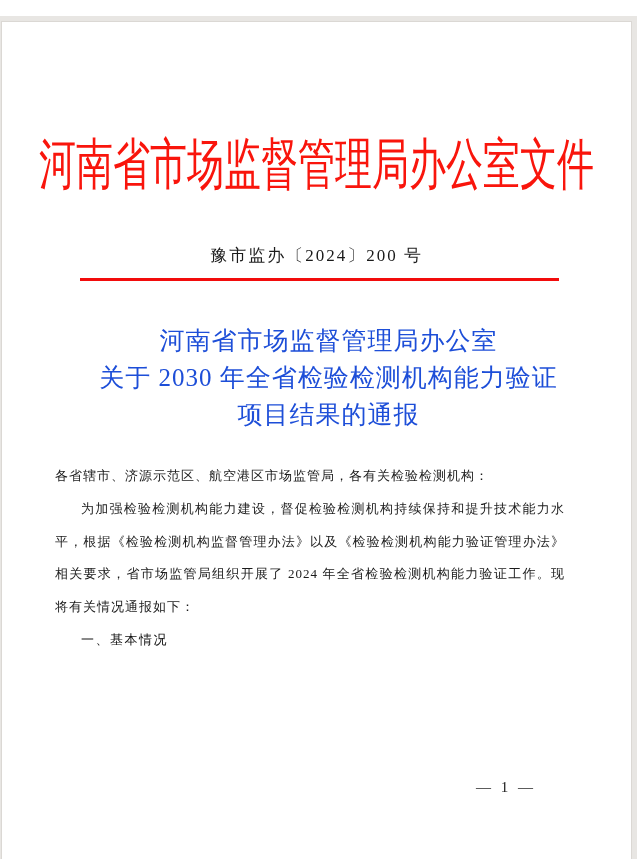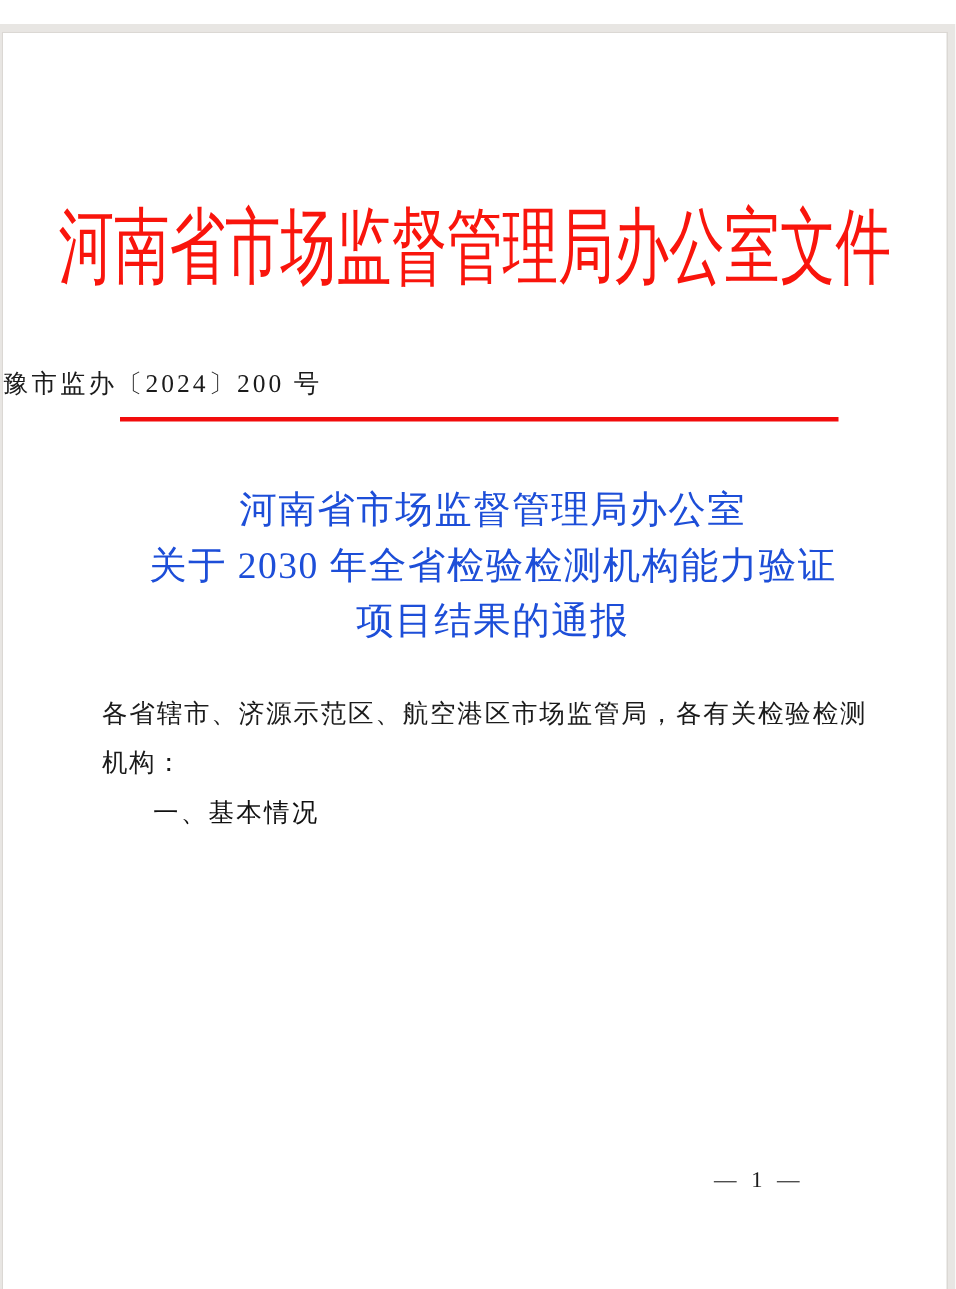--- a/index.html
+++ b/index.html
@@ -37,20 +37,21 @@
     white-space: nowrap;
     transform: scaleY(1.5);
     transform-origin: center center;
     font-weight: 500;
   }
   .doc-number {
     position: absolute;
     top: 222px;
     left: 0;
     width: 100%;
+    text-align: center;
     color: #1b1b1b;
     font-size: 17px;
     letter-spacing: 2px;
   }
   .red-rule {
     position: absolute;
     top: 256px;
     left: 78px;
     width: 479px;
     height: 3px;
@@ -63,24 +64,24 @@
     width: 100%;
     text-align: center;
     color: #1d4ed8;
     font-size: 25px;
     line-height: 37px;
     letter-spacing: 1px;
   }
   .body-text {
     position: absolute;
     top: 438px;
-    left: 66px;
+    left: 53px;
     width: 510px;
     color: #1b1b1b;
-    font-size: 17px;
+    font-size: 13px;
     line-height: 32.8px;
     letter-spacing: 1px;
     text-align: justify;
     text-justify: inter-character;
   }
   .body-text p {
     margin: 0;
   }
   .p-indent {
     text-indent: 2em;
@@ -114,19 +115,20 @@
     <div class="red-rule"></div>
 
     <div class="doc-title">
       <div>河南省市场监督管理局办公室</div>
       <div>关于 2030 年全省检验检测机构能力验证</div>
       <div>项目结果的通报</div>
     </div>
 
     <div class="body-text">
       <p>各省辖市、济源示范区、航空港区市场监管局，各有关检验检测机构：</p>
+      <p class="p-indent">为加强检验检测机构能力建设，督促检验检测机构持续保持和提升技术能力水平，根据《检验检测机构监督管理办法》以及《检验检测机构能力验证管理办法》相关要求，省市场监管局组织开展了 2024 年全省检验检测机构能力验证工作。现将有关情况通报如下：</p>
       <p class="p-indent section-heading">一、基本情况</p>
     </div>
 
     <div class="page-number">— 1 —</div>
 
   </div>
 </div>
 
 </body></html>

